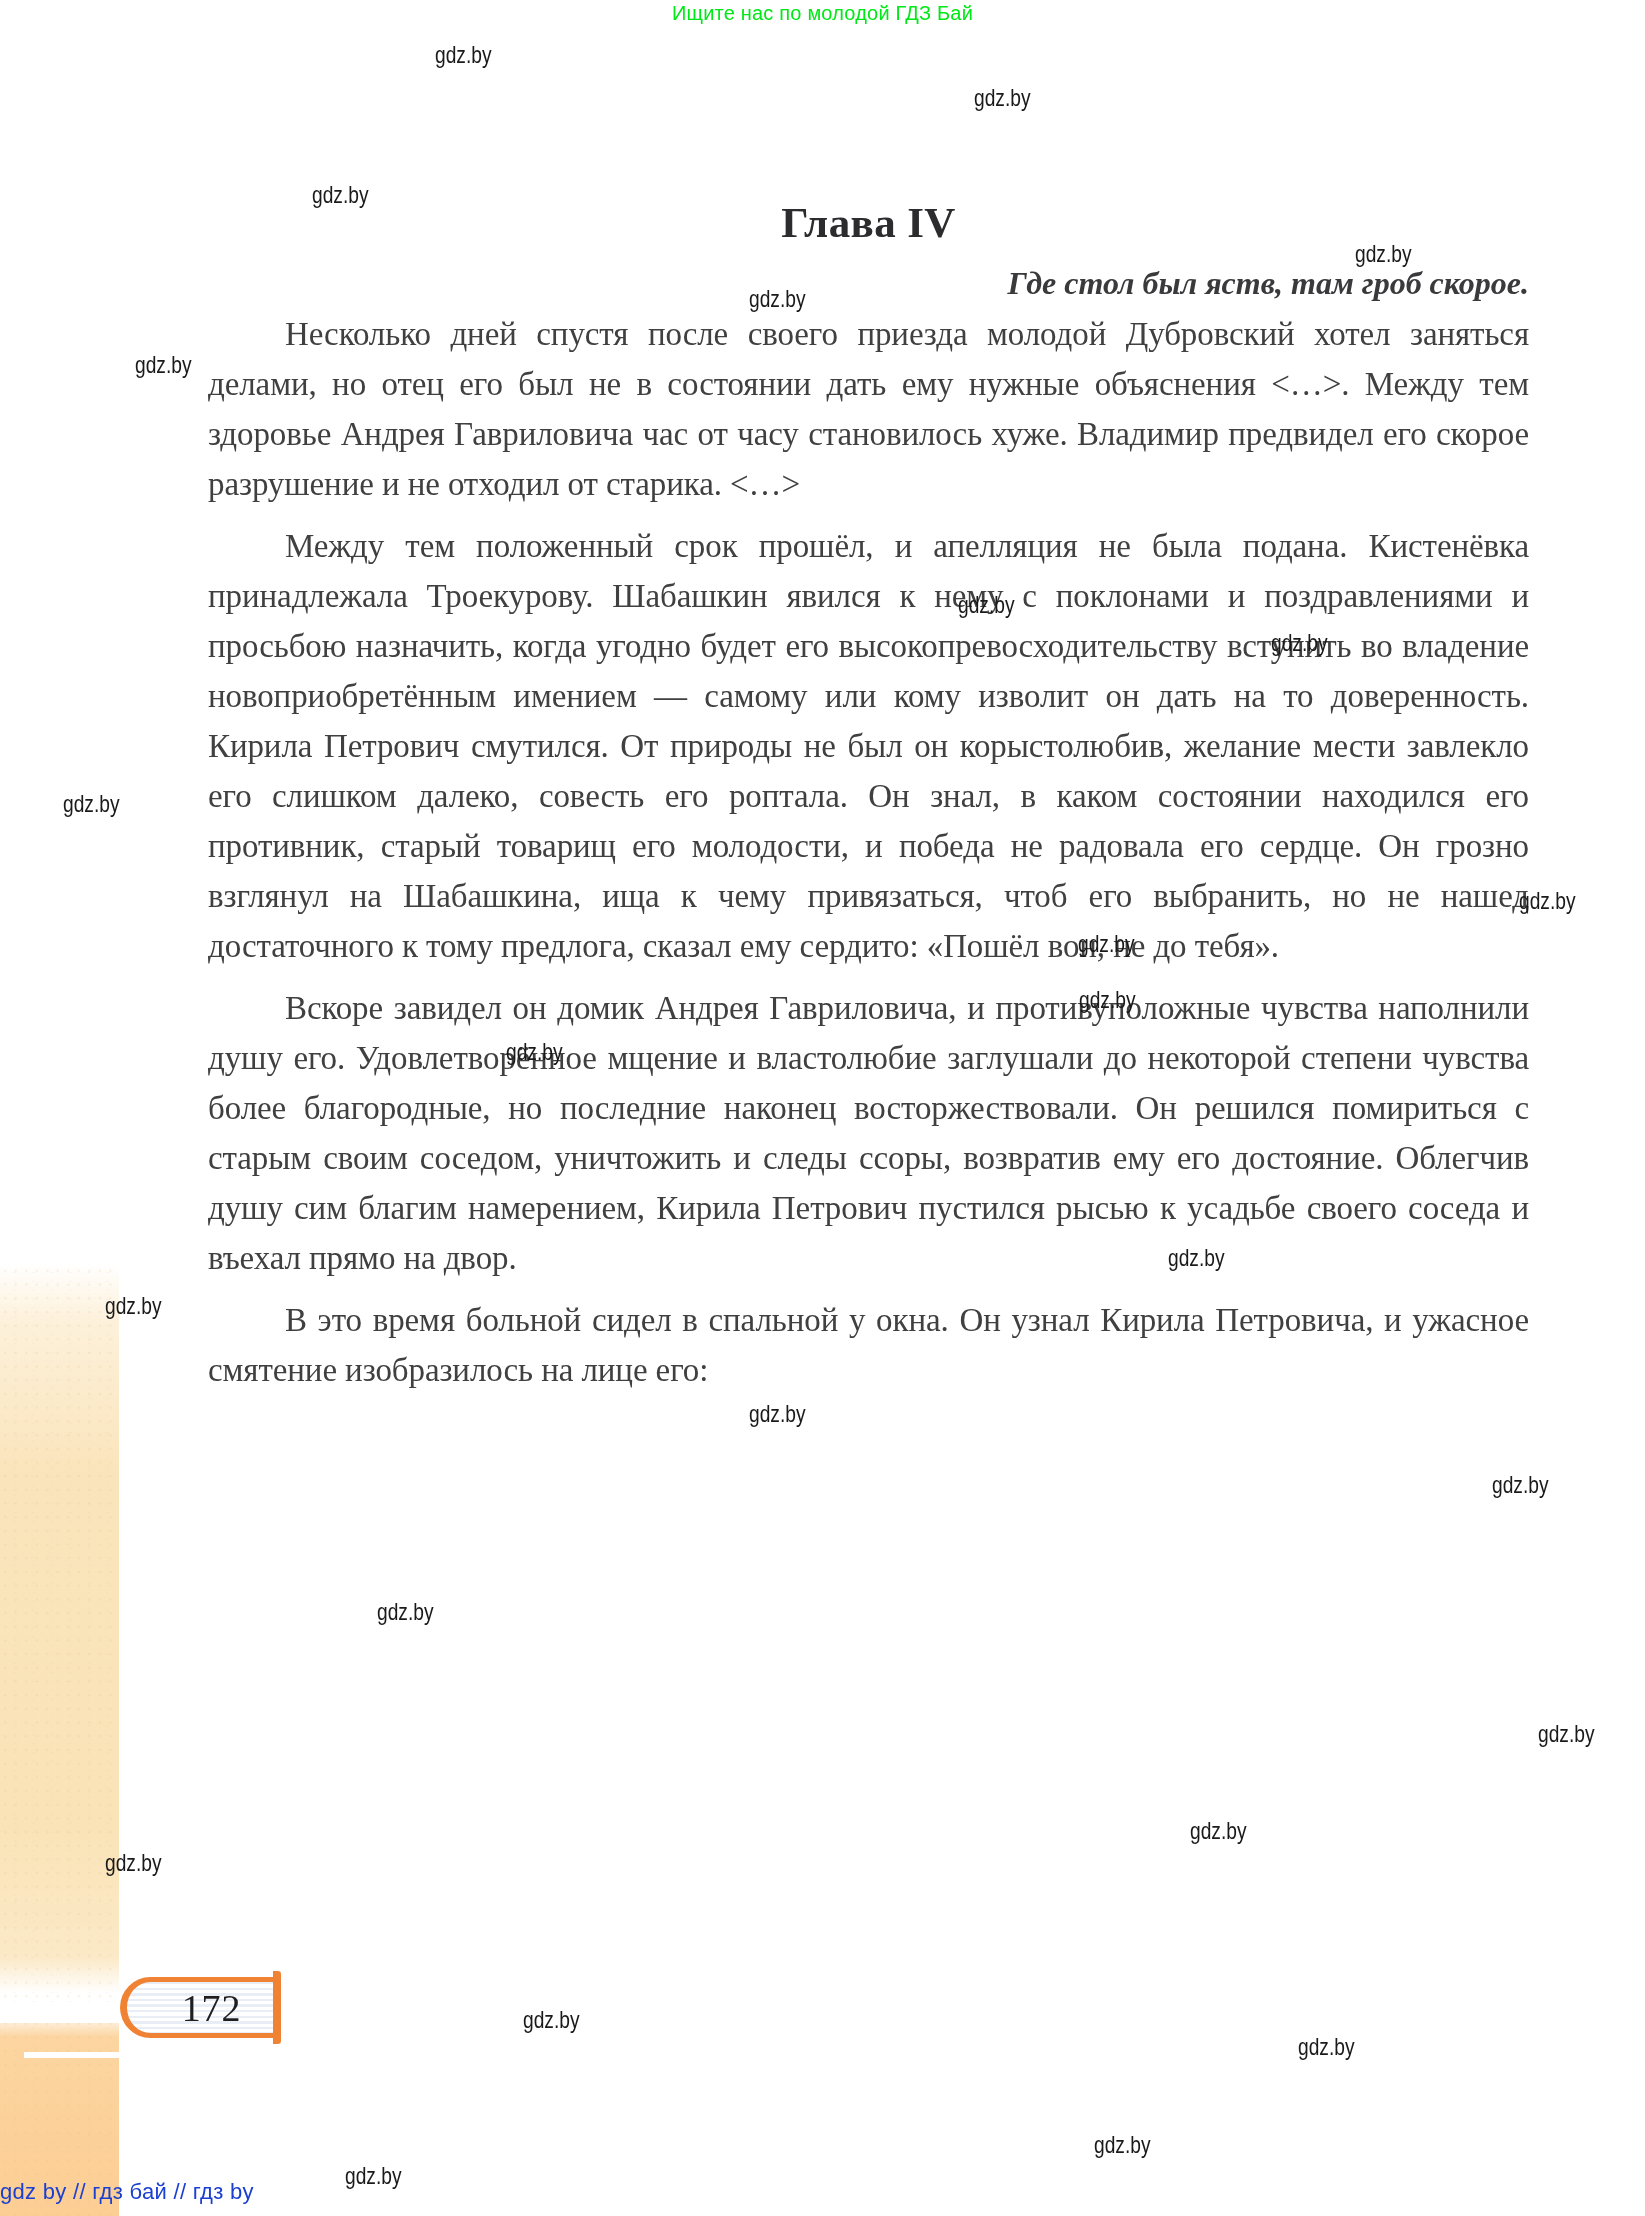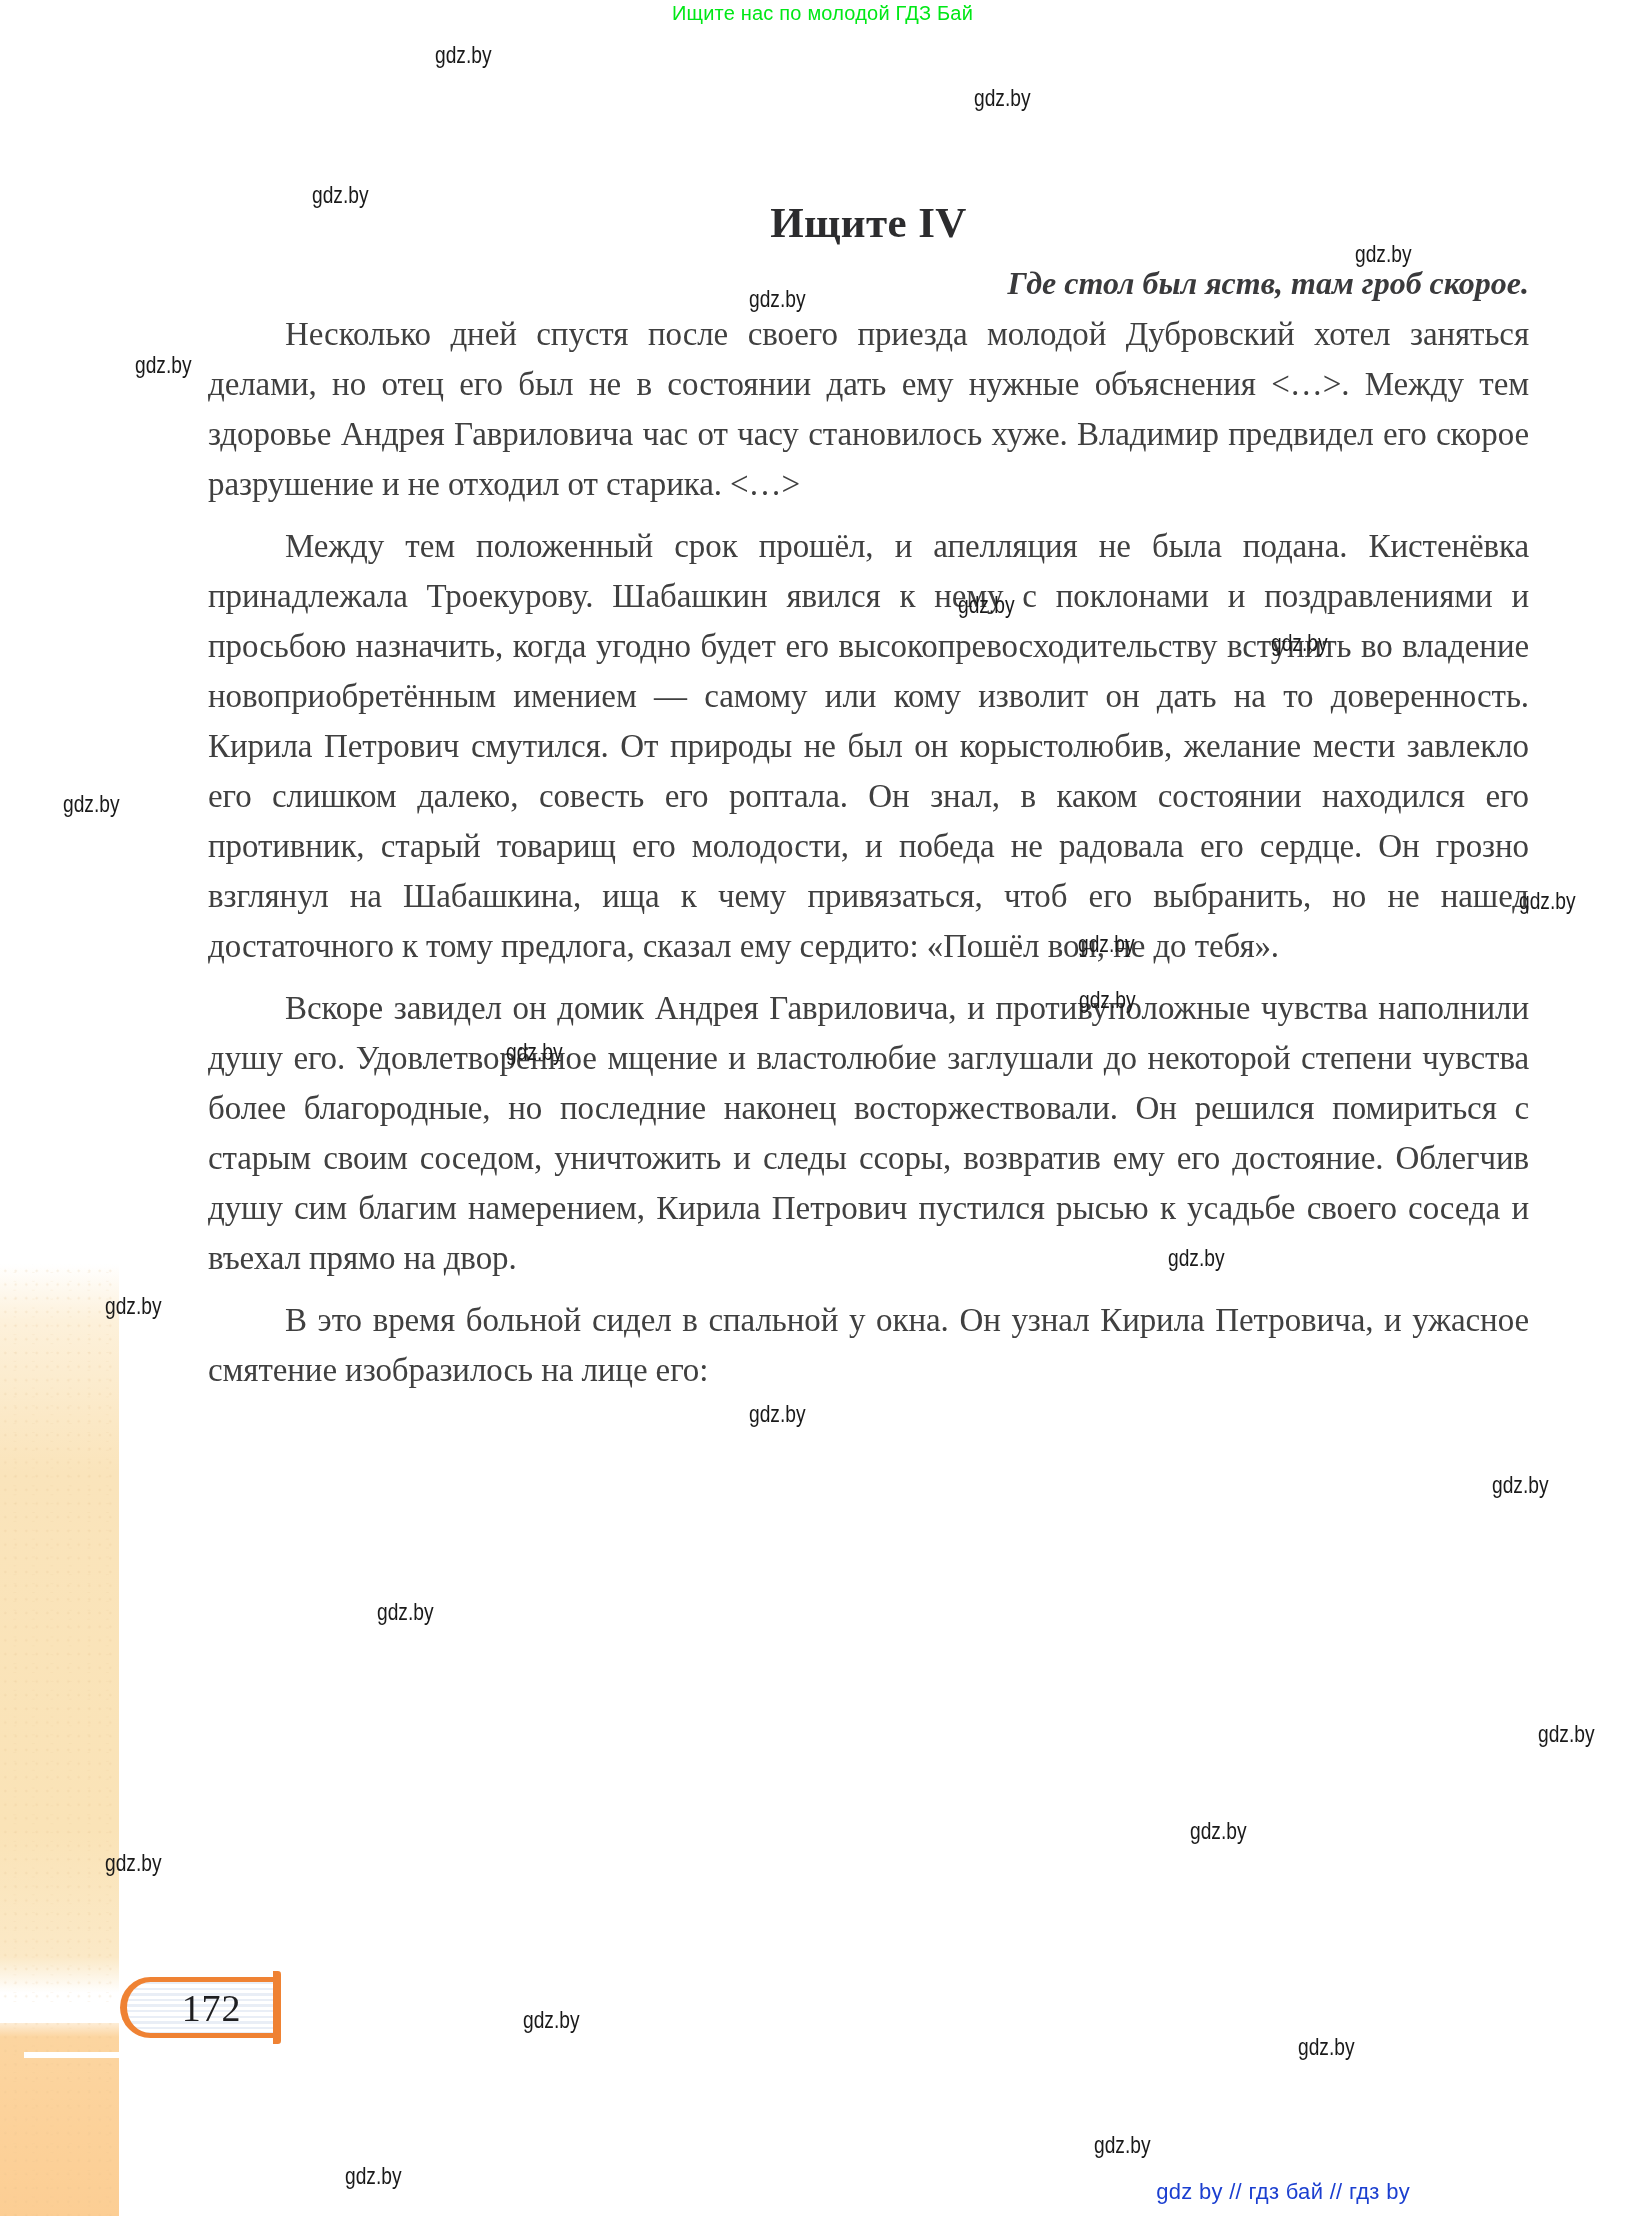--- a/index.html
+++ b/index.html
@@ -186,21 +186,21 @@
     color: #1f1f21;
     letter-spacing: 0.8px;
   }
 
   
   .footer-link-row {
     position: absolute;
     left: 0;
     bottom: 11.3px;
     width: 1410px;
-    text-align: right;
+    text-align: left;
     font-family: "Liberation Sans", sans-serif;
     font-size: 22px;
     color: #1b3fd0;
     letter-spacing: 0.3px;
     z-index: 30;
   }
 
   
   .wm {
     position: absolute;
@@ -220,21 +220,21 @@
 <div id="page">
 
   <div class="promo-banner">Ищите нас по молодой ГДЗ Бай</div>
 
   <div class="left-strip"></div>
   <div class="left-strip-break"></div>
   <div class="left-strip-hl"></div>
 
   <div class="content">
 
-    <h1 class="chapter-title">Ищите IV</h1>
+    <h1 class="chapter-title">Глава IV</h1>
 
     <div class="epigraph">Где стол был яств, там гроб скорое.</div>
 
     <p class="body-par">Несколько дней спустя после своего приезда молодой Дубровский хотел заняться делами, но отец его был не в состоянии дать ему нужные объяснения &lt;…&gt;. Между тем здоровье Андрея Гавриловича час от часу становилось хуже. Владимир предвидел его скорое разрушение и не отходил от старика. &lt;…&gt;</p>
 
     <p class="body-par par-gap">Между тем положенный срок прошёл, и апелляция не была подана. Кистенёвка принадлежала Троекурову. Шабашкин явился к нему с поклонами и поздравлениями и просьбою назначить, когда угодно будет его высокопревосходительству вступить во владение новоприобретённым имением — самому или кому изволит он дать на то доверенность. Кирила Петрович смутился. От природы не был он корыстолюбив, желание мести завлекло его слишком далеко, совесть его роптала. Он знал, в каком состоянии находился его противник, старый товарищ его молодости, и победа не радовала его сердце. Он грозно взглянул на Шабашкина, ища к чему привязаться, чтоб его выбранить, но не нашед достаточного к тому предлога, сказал ему сердито: «Пошёл вон, не до тебя».</p>
 
 
     <p class="body-par par-gap">Вскоре завидел он домик Андрея Гавриловича, и противуположные чувства наполнили душу его. Удовлетворённое мщение и властолюбие заглушали до некоторой степени чувства более благородные, но последние наконец восторжествовали. Он решился помириться с старым своим соседом, уничтожить и следы ссоры, возвратив ему его достояние. Облегчив душу сим благим намерением, Кирила Петрович пустился рысью к усадьбе своего соседа и въехал прямо на двор.</p>
 

